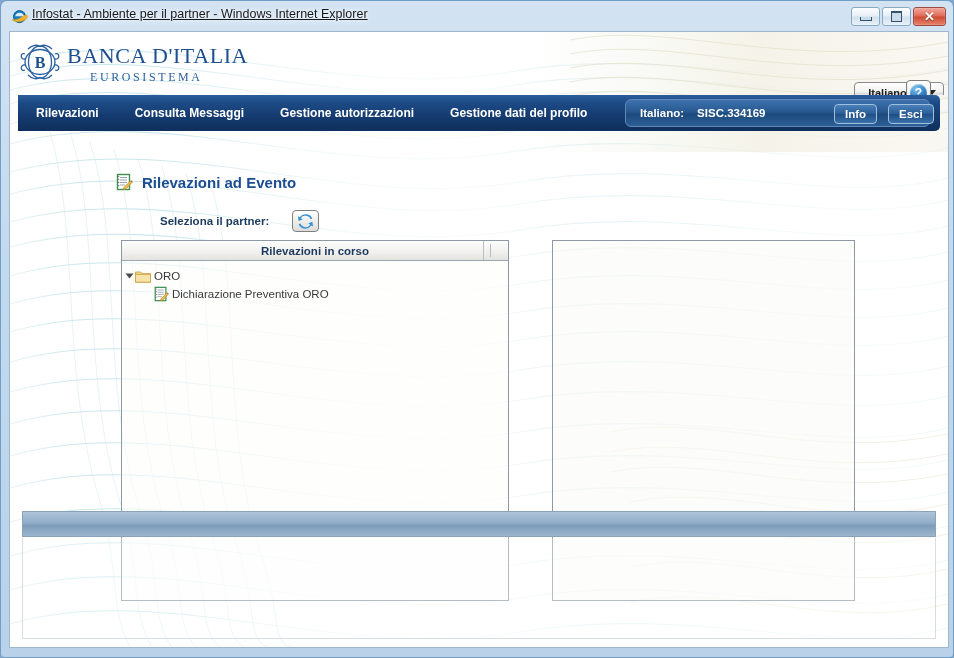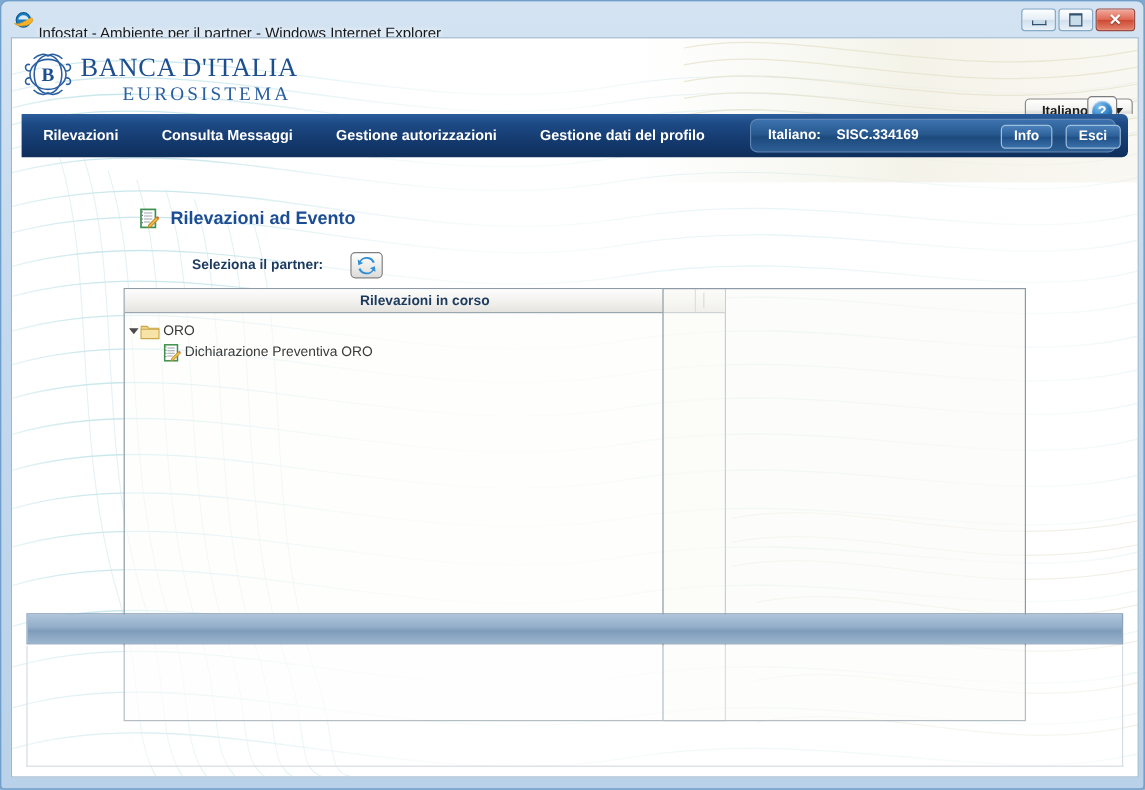--- a/index.html
+++ b/index.html
@@ -22,25 +22,26 @@
   }
 
   #titlebar {
     position: absolute;
     left: 0; top: 0;
     width: 954px; height: 30px;
     box-sizing: border-box;
   }
   #titlebar-text {
     position: absolute;
-    left: 31px; top: 20px;
+    left: 31px; top: 6px;
     font-size: 12.5px;
     color: #15191d;
     white-space: nowrap;
     text-shadow: 0 0 4px rgba(255,255,255,0.95), 0 0 7px rgba(255,255,255,0.85);
+    text-decoration: underline;
   }
   #ie-logo {
     position: absolute;
     left: 10px; top: 7px;
     width: 17px; height: 17px;
   }
 
   .wbtn {
     position: absolute;
     top: 6px;
@@ -115,25 +116,24 @@
     left: 57px; top: 11px;
     font-size: 22px;
     letter-spacing: 0.6px;
     color: #1d4f8f;
     font-family: "Liberation Serif", serif;
     white-space: nowrap;
   }
   #brand-sub {
     position: absolute;
     left: 80px; top: 38px;
-    font-size: 16px;
+    font-size: 12px;
     letter-spacing: 2.6px;
     color: #2a5fa0;
     font-family: "Liberation Serif", serif;
-    margin-left: 12px;
   }
 
   #lang-select {
     position: absolute;
     left: 844px; top: 50px;
     width: 90px; height: 21px;
     box-sizing: border-box;
     border: 1px solid #8a8a8a;
     border-radius: 4px;
     background: linear-gradient(180deg,#ffffff 0%, #f2f2f0 45%, #dedede 55%, #f5f5f3 100%);
@@ -275,22 +275,22 @@
     width: 27px; height: 22px;
     box-sizing: border-box;
     border: 1px solid #7f7f7f;
     border-radius: 4px;
     background: linear-gradient(180deg,#ffffff 0%, #eeeeec 50%, #dcdcda 100%);
     display: flex; align-items: center; justify-content: center;
   }
 
   
   #tree-panel {
-    position: absolute; left: 93px; top: 109px;
-    width: 502px; height: 361px;
+    position: absolute; left: 111px; top: 109px;
+    width: 388px; height: 361px;
     box-sizing: border-box;
     border: 1px solid #8d9aa5;
     background: rgba(253,253,251,0.58);
   }
   #tree-header {
     position: relative;
     height: 20px;
     box-sizing: border-box;
     border-bottom: 1px solid #9aa6b0;
     background: linear-gradient(180deg,#fdfdfd 0%, #f2f1ee 55%, #e4e3df 100%);

